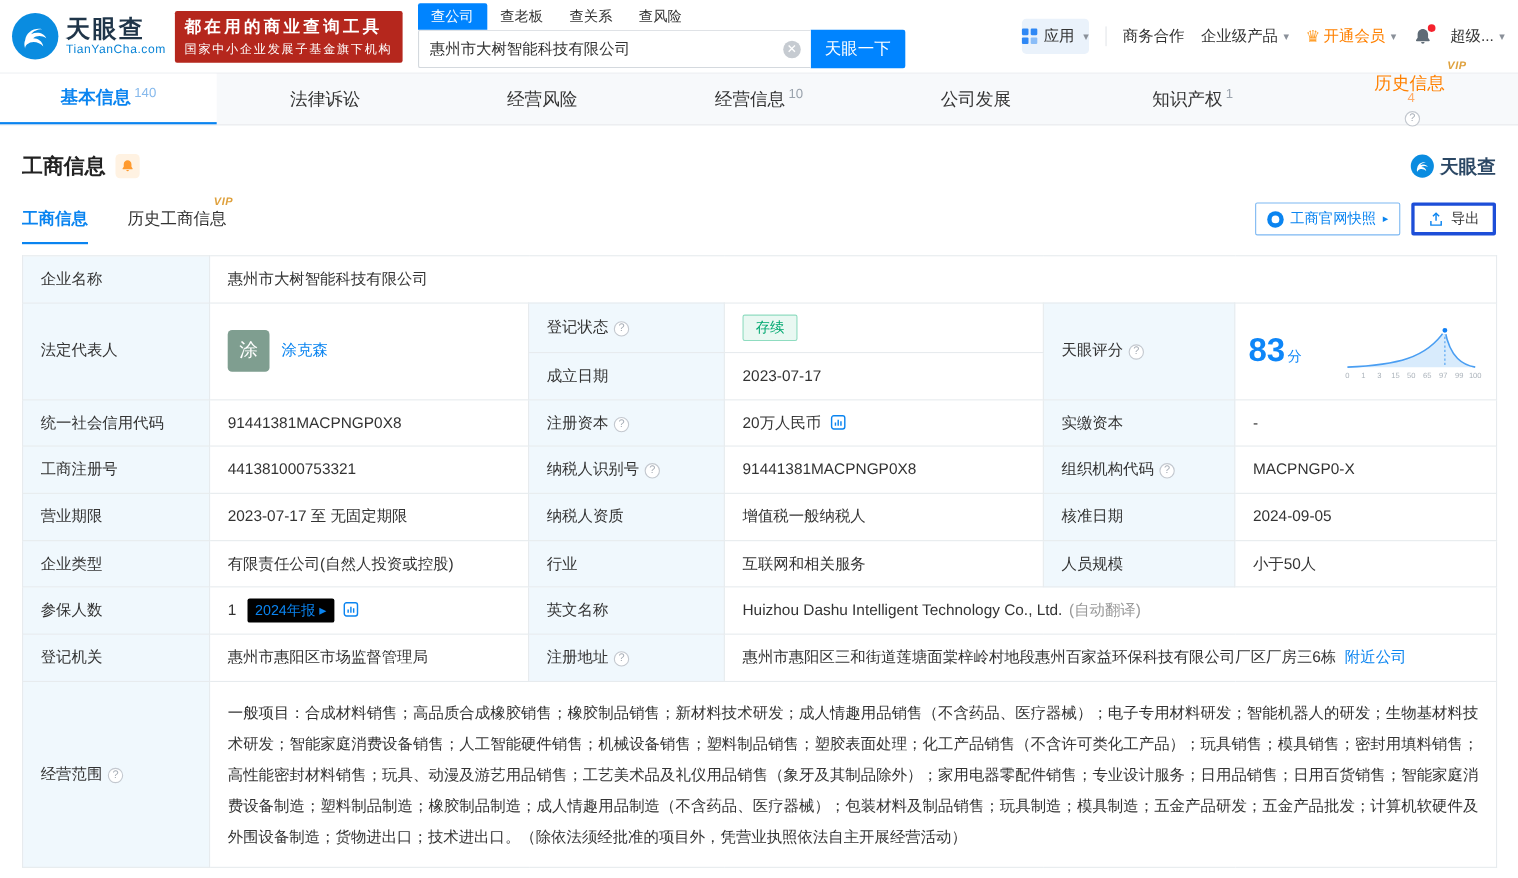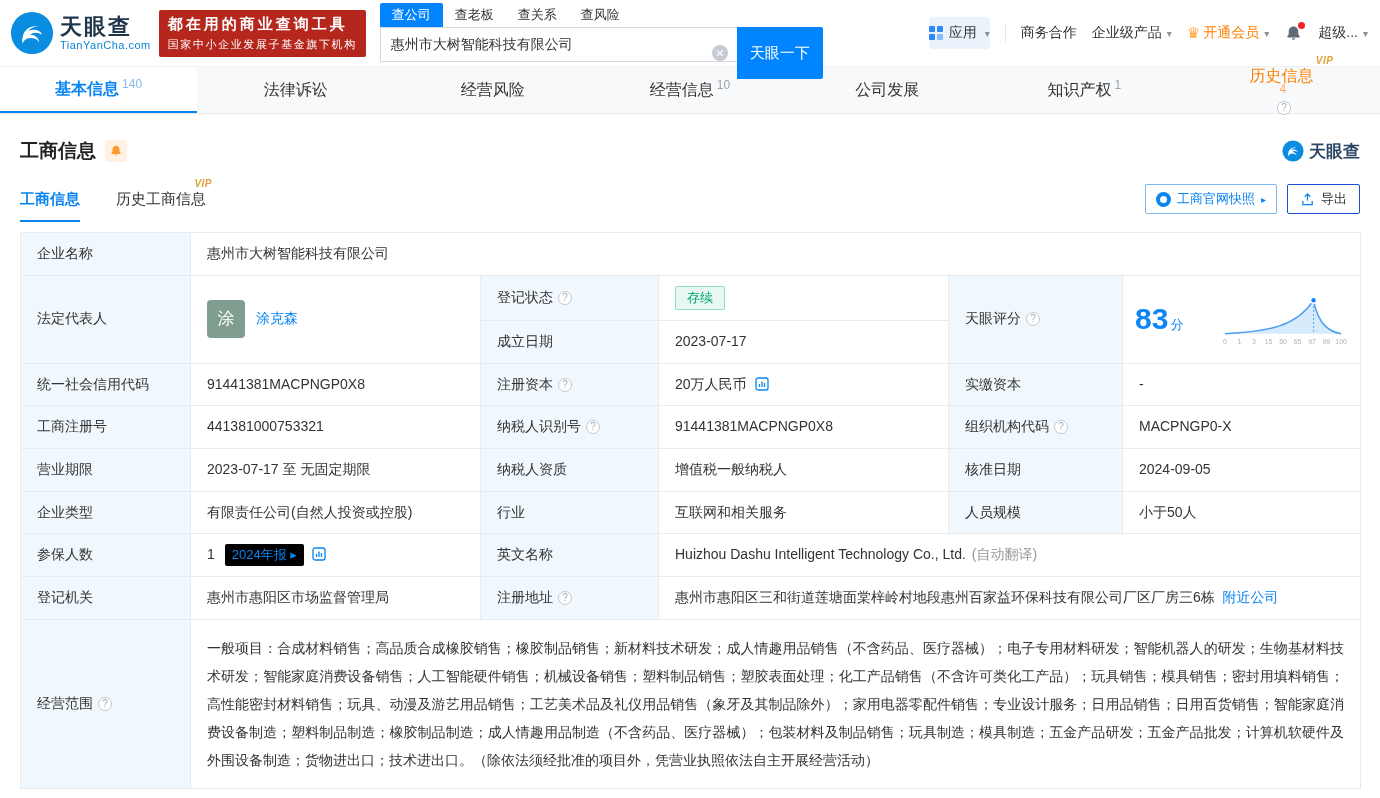--- a/index.html
+++ b/index.html
@@ -16,21 +16,21 @@
   .promo-line1 { font-size:15px; font-weight:bold; letter-spacing:3px; white-space:nowrap; }
   .promo-line2 { font-size:11px; letter-spacing:1.6px; margin-top:3px; white-space:nowrap; }
   .search-area { margin-left:14px; display:flex; flex-direction:column; align-self:flex-start; padding-top:3px; flex:none; }
   .search-tabs { display:flex; }
   .stab { font-size:13px; padding:3px 12px; cursor:pointer; color:#333; }
   .stab.active { background:#0084ff; color:#fff; border-radius:2px 2px 0 0; }
   .search-row { display:flex; }
   .search-input-wrap { position:relative; width:357px; }
   .search-input { width:100%; height:35px; border:1px solid #d4d9de; border-right:none; padding:0 30px 0 10px; font-size:14px; color:#333; outline:none; font-family:inherit; border-radius:2px 0 0 2px; }
   .clear-icon { position:absolute; right:9px; top:50%; transform:translateY(-50%); width:16px; height:16px; background:#c6cbd1; color:#fff; border-radius:50%; font-size:11px; line-height:16px; text-align:center; cursor:pointer; }
-  .search-btn { width:86px; height:52px; background:#0084ff; color:#fff; border:none; font-size:15px; cursor:pointer; border-radius:0 2px 2px 0; font-family:Liberation Mono, monospace; }
+  .search-btn { width:86px; height:35px; background:#0084ff; color:#fff; border:none; font-size:15px; cursor:pointer; border-radius:0 2px 2px 0; font-family:Liberation Mono, monospace; }
   .header-menu { margin-left:auto; display:flex; align-items:center; gap:15px; font-size:14px; white-space:nowrap; }
   .apps-chip { display:flex; align-items:center; gap:6px; background:#eaf2fb; border-radius:4px; padding:7px 0; cursor:pointer; color:#333; }
   .grid-icon { display:inline-grid; grid-template-columns:6px 6px; gap:2px; }
   .grid-icon i { width:6px; height:6px; background:#2f88f5; border-radius:1px; }
   .grid-icon i:nth-child(4) { background:#8abdf8; }
   .caret { font-size:10px; color:#8a9099; margin-left:2px; }
   .menu-divider { width:1px; height:18px; background:#e3e6ea; }
   .menu-item { cursor:pointer; display:flex; align-items:center; gap:3px; color:#333; }
   .vip-item { color:#ff8000; }
   .crown-icon { color:#ffa02e; font-size:15px; }
@@ -61,21 +61,21 @@
   
   .sub-tabs-row { display:flex; align-items:flex-end; justify-content:space-between; padding:20px 20px 0; }
   .sub-tabs { display:flex; gap:36px; }
   .sub-tab { font-size:15px; padding-bottom:11px; cursor:pointer; position:relative; color:#333; }
   .sub-tab.active { color:#0a84f0; border-bottom:2px solid #0a84f0; font-weight:bold; }
   .sub-actions { display:flex; gap:10px; padding-bottom:8px; }
   .snapshot-btn { display:flex; align-items:center; gap:6px; border:1px solid #7db8f2; color:#0a84f0; background:#fff; height:30px; padding:0 10px; border-radius:2px; font-size:13px; cursor:pointer; font-family:inherit;margin-left:20px; }
   .snap-circle { width:15px; height:15px; background:#0a84f0; border-radius:50%; position:relative; flex:none; }
   .snap-circle:after { content:""; position:absolute; inset:4px; background:#fff; border-radius:50%; }
   .arrow-r { font-size:10px; }
-  .export-btn { display:flex; align-items:center; gap:6px; border:1px solid #1d4ed8; background:#fff; color:#333; height:30px; padding:0 12px; border-radius:2px; font-size:13px; cursor:pointer; font-family:inherit; }
+  .export-btn { display:flex; align-items:center; gap:6px; border:3px solid #1d4ed8; background:#fff; color:#333; height:30px; padding:0 12px; border-radius:2px; font-size:13px; cursor:pointer; font-family:inherit; }
 
   
   .info-table { border-collapse:collapse; table-layout:fixed; width:1340px; margin:10px 20px 8px; font-size:14px; }
   .info-table td { border:1px solid #e7ebee; padding:10px 16px; vertical-align:middle; line-height:1.55; word-break:break-all; height:42px; }
   td.lbl { background:#f0f8fd; color:#333; }
   .help { display:inline-block; width:14px; height:14px; border:1px solid #c3c8cf; color:#a6adb6; border-radius:50%; font-size:10px; line-height:12px; text-align:center; margin-left:5px; vertical-align:1px; cursor:pointer; background:#fff; }
   .link { color:#0a84f0; cursor:pointer; text-decoration:none; }
   .rep { display:flex; align-items:center; gap:11px; }
   .avatar { width:38px; height:38px; background:#7f9e90; color:#fff; border-radius:4px; display:flex; align-items:center; justify-content:center; font-size:17px; cursor:pointer; flex:none; }
   .status-badge { display:inline-block; color:#00a870; background:#e9f8f2; border:1px solid #8fdcc0; padding:1px 11px; border-radius:2px; font-size:13px; }

